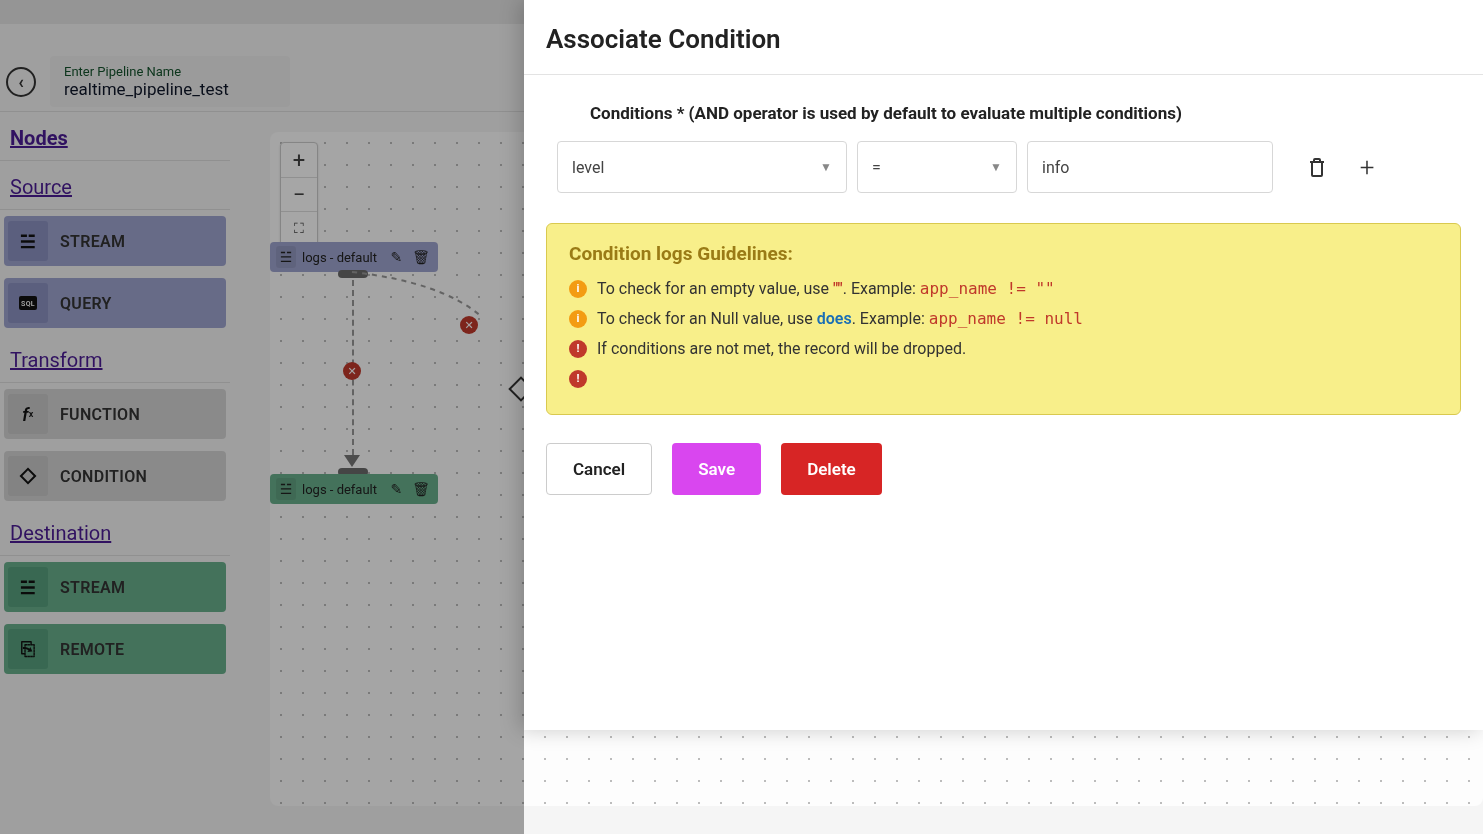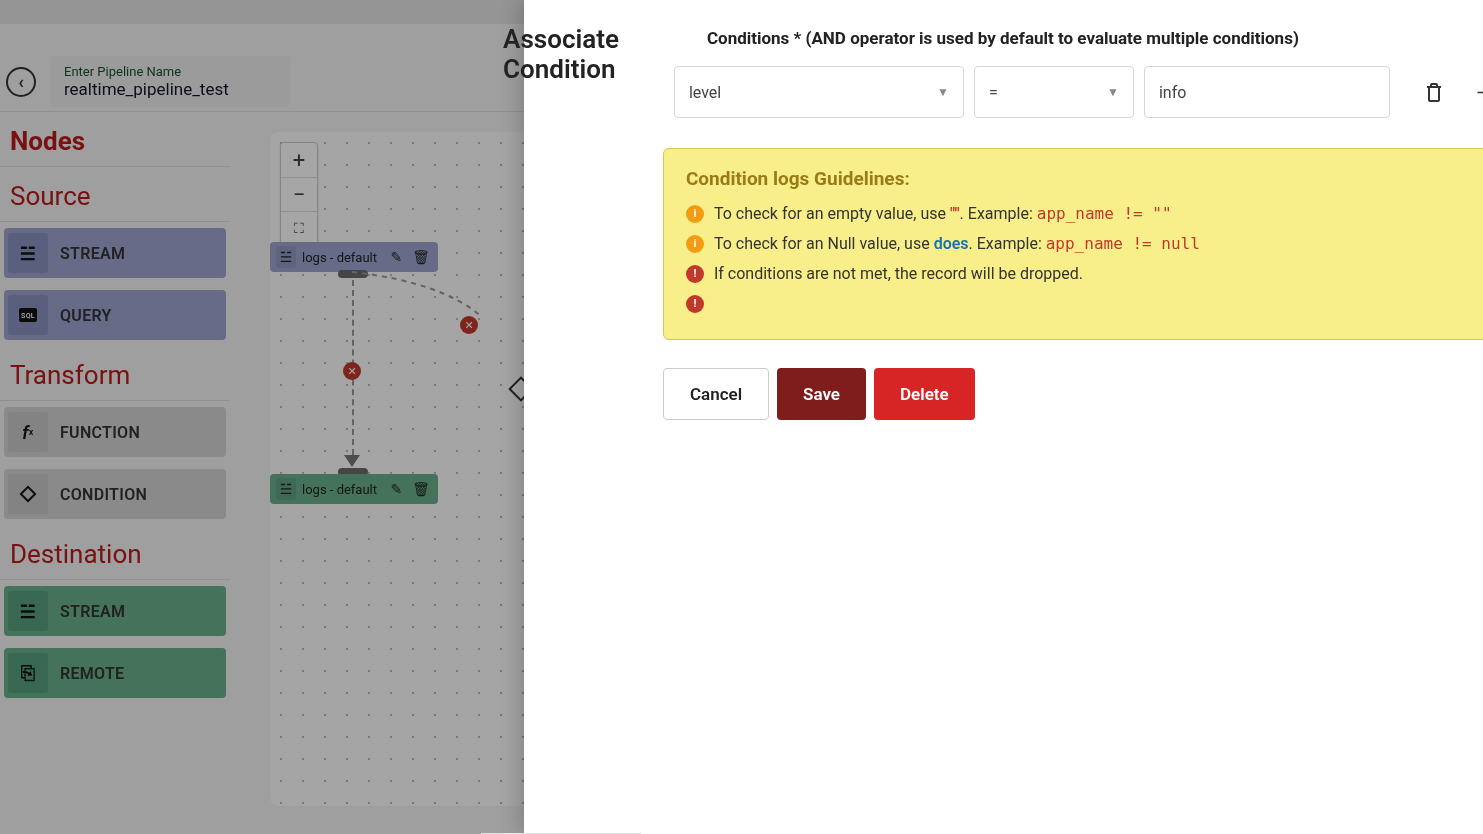--- a/index.html
+++ b/index.html
@@ -19,21 +19,21 @@
   .topbar { height: 24px; background: #e5e5e5; }
 
   .header-row { display: flex; align-items: center; gap: 14px; padding: 32px 0 4px 6px; border-bottom: 1px solid #ddd; }
   .back-btn { width: 30px; height: 30px; border: 2px solid #333; border-radius: 50%; display:flex;align-items:center;justify-content:center; color:#333; font-size:18px; font-weight:bold; background:none; cursor:pointer; }
   .name-field { display:flex; flex-direction:column; width:240px; padding:8px 14px; background:#efeeee; border-radius:4px; }
   .name-field .ph { font-size:13px; color:#14532d; }
   .name-field .val { font-size:17px; color:#0f172a; }
 
   .below { display:flex; height: calc(100% - 140px); }
   .sidebar { width: 230px; display:flex; flex-direction:column; padding: 0; }
-  .section-title { font-size:26px; color:#b91c1c; padding: 14px 10px 10px 10px; border-bottom:1px solid #ddd; }
+  .section-title { font-size:20px; color:#4c1d95; padding: 14px 10px 10px 10px; border-bottom:1px solid #ddd;text-decoration:underline; }
   .node-btn { display:flex; align-items:center; gap:12px; margin:6px 4px; height:50px; border-radius:4px; cursor:pointer; font-weight:600; letter-spacing:0.3px; color:#333; }
   .node-btn .iconbox { width:40px; height:40px; margin-left:4px; border-radius:3px; display:flex;align-items:center;justify-content:center; font-size:18px; }
   .node-blue { background:#9fa5cf; }
   .node-blue .iconbox { background:#8d93c2; color:#111; }
   .node-gray { background:#d5d5d5; }
   .node-gray .iconbox { background:#c9c9c9; color:#111; }
   .node-green { background:#69af8c; }
   .node-green .iconbox { background:#58a07e; color:#111; }
 
   .canvas { flex:1; position:relative; margin-left:40px; margin-top:20px; background:#fdfdfd;
@@ -48,21 +48,21 @@
   .cnode .act { font-size:14px; color:#222; cursor:pointer; padding:0 2px; }
   .cnode-blue { background:#9fa5cf; }
   .cnode-green { background:#69af8c; }
   .bar { position:absolute; width:30px; height:8px; background:#6b6b6b; border-radius:4px; }
   .red-dot { position:absolute; width:18px; height:18px; background:#c0392b; border-radius:50%; color:#fff; font-size:11px; display:flex;align-items:center;justify-content:center; }
   .arrow { position:absolute; width:0;height:0; border-left:8px solid transparent;border-right:8px solid transparent;border-top:12px solid #777;}
   .diamond { position:absolute; width:18px;height:18px; border:2px solid #333; transform:rotate(45deg); background:#fff; }
   .dashv { position:absolute; width:0; border-left:2px dashed #999; }
 
   
-  .panel { position:absolute; right:0; top:0; width:959px; height:834px; background:#fff; z-index:100; box-shadow:-4px 0 20px rgba(0,0,0,.2); display:flex; flex-direction:row;justify-content:center; }
+  .panel { position:absolute; right:0; top:0; width:959px; height:730px; background:#fff; z-index:100; box-shadow:-4px 0 20px rgba(0,0,0,.2); display:flex; flex-direction:column; }
   .panel-header { padding:24px 22px 20px; border-bottom:1px solid #e3e3e3; }
   .panel-header h2 { font-size:26px; font-weight:600; color:#222; }
 
   .panel-body { padding:28px 22px; }
   .cond-label { font-size:17px; font-weight:700; color:#222; margin-bottom:18px;margin-left:44px; }
 
   .cond-row { display:flex; align-items:center; gap:10px; }
   .select { height:52px; border:1px solid #d7d7d7; border-radius:4px; display:flex; align-items:center; justify-content:space-between; padding:0 14px; font-size:16px; color:#444; background:#fff; cursor:pointer; }
   .sel-wide { width:290px;margin-left:11px; }
   .sel-op { width:160px; }
@@ -73,24 +73,24 @@
   .guidelines { margin-top:30px; border:1px solid #d9c94f; background:#f8ef8a; border-radius:6px; padding:18px 22px 20px; }
   .guidelines h3 { color:#9a7b16; font-size:19px; font-weight:700; margin-bottom:12px; }
   .guidelines .line { display:flex; align-items:flex-start; gap:10px; font-size:16px; color:#333; margin:6px 0; line-height:1.5; }
   .g-icon { width:18px; height:18px; border-radius:50%; display:flex;align-items:center;justify-content:center; font-size:11px; font-weight:bold; color:#fff; flex-shrink:0; margin-top:3px; }
   .g-info { background:#f39c12; }
   .g-warn { background:#c0392b; }
   .code { font-family: monospace; color:#c0392b; }
   .kw-q { color:#c0392b; font-weight:600; }
   .kw-null { color:#1a6fb5; font-weight:600; }
 
-  .btn-row { display:flex; gap:8px; margin-top:28px; }
+  .btn-row { display:flex; gap:20px; margin-top:28px; }
   .btn { height:52px; padding:0 26px; border-radius:4px; font-size:17px; font-weight:600; cursor:pointer; border:none; }
   .btn-cancel { background:#fff; color:#222; border:1px solid #ccc; }
-  .btn-save { background:#7f1d1d; color:#fff; }
+  .btn-save { background:#d946ef; color:#fff; }
   .btn-delete { background:#d72525; color:#fff; }
 </style>
 </head>
 <body>
 
 <div class="app">
 
   <div class="page">
     <div class="topbar"></div>
 

